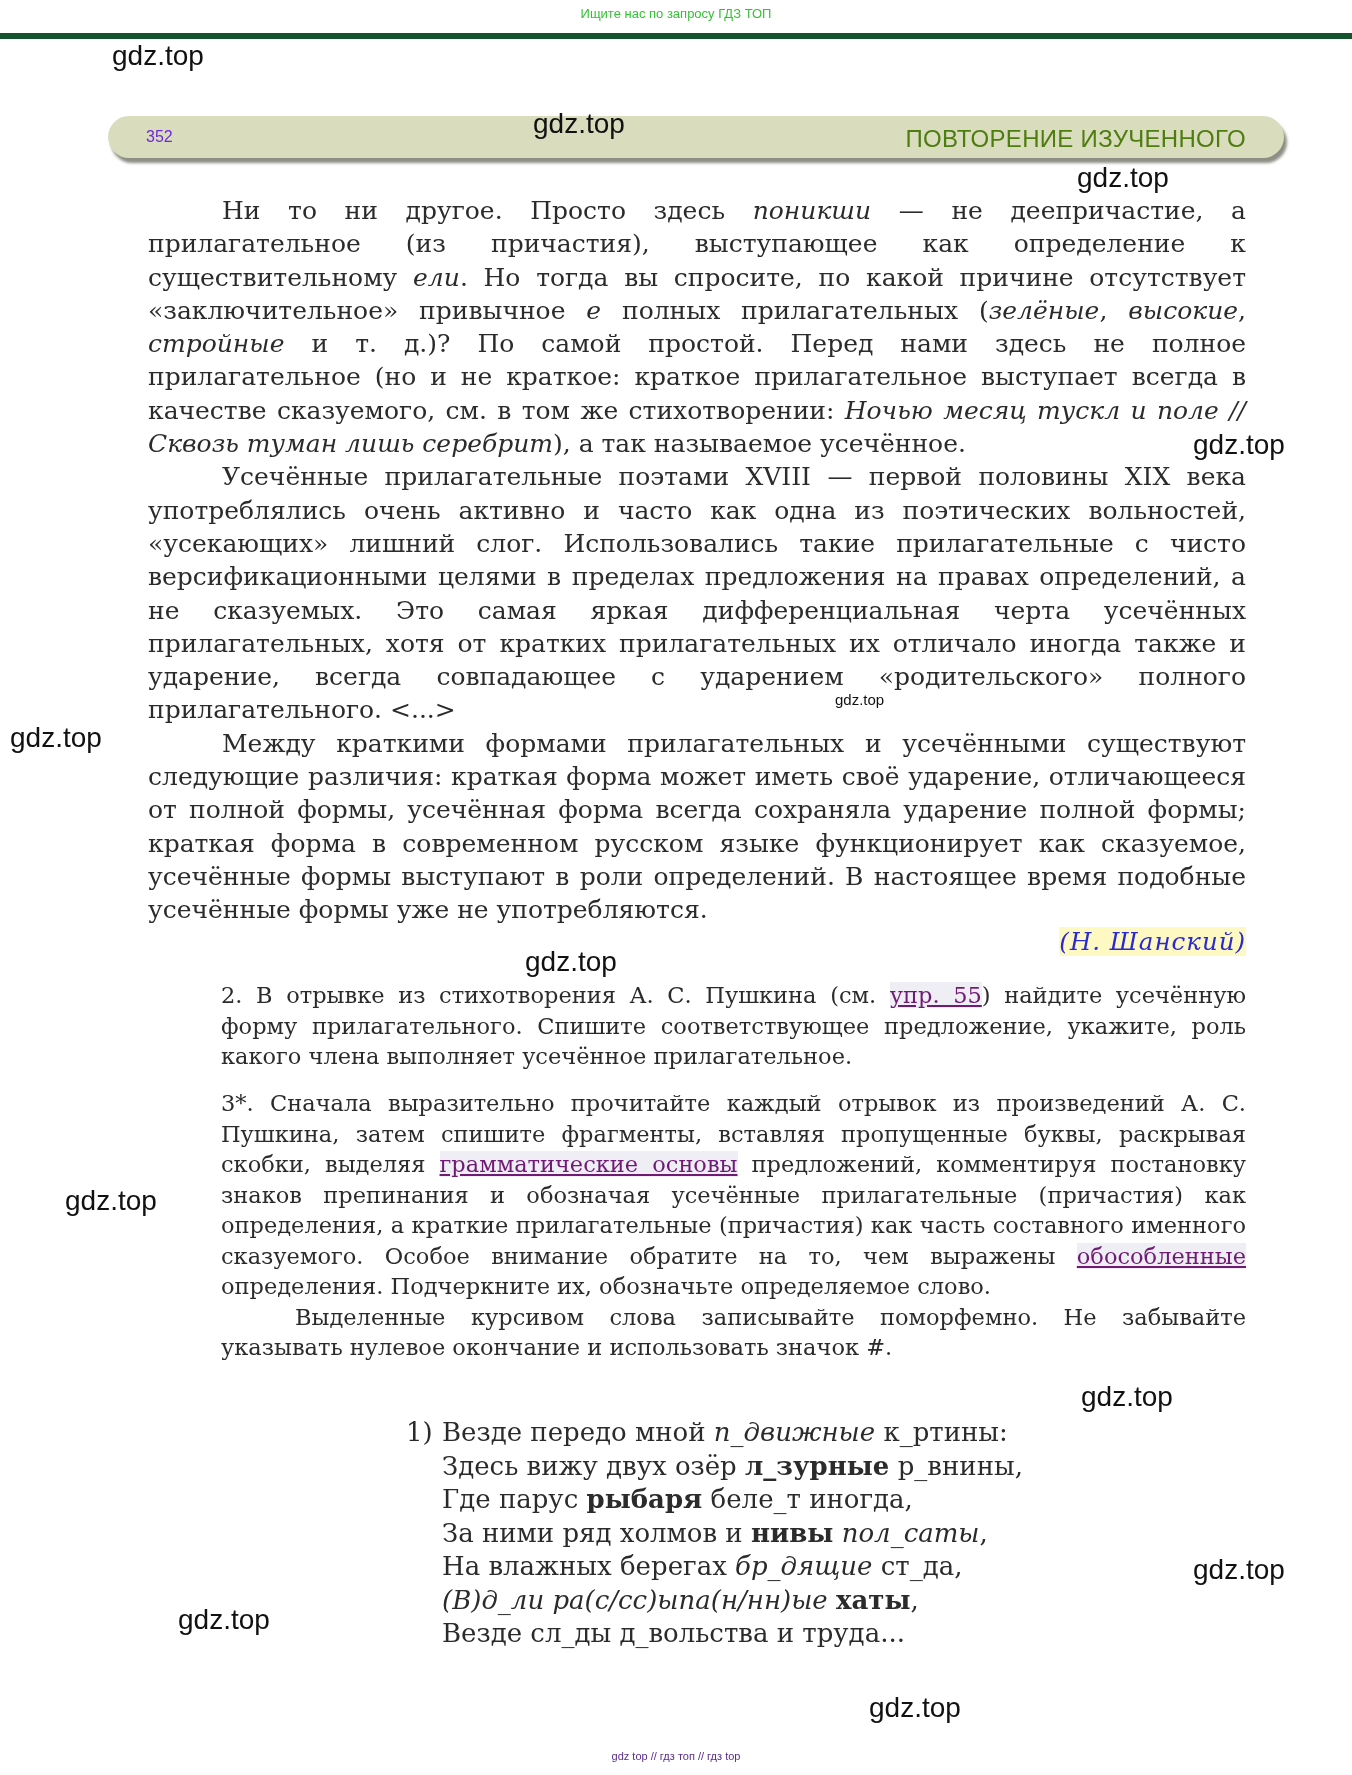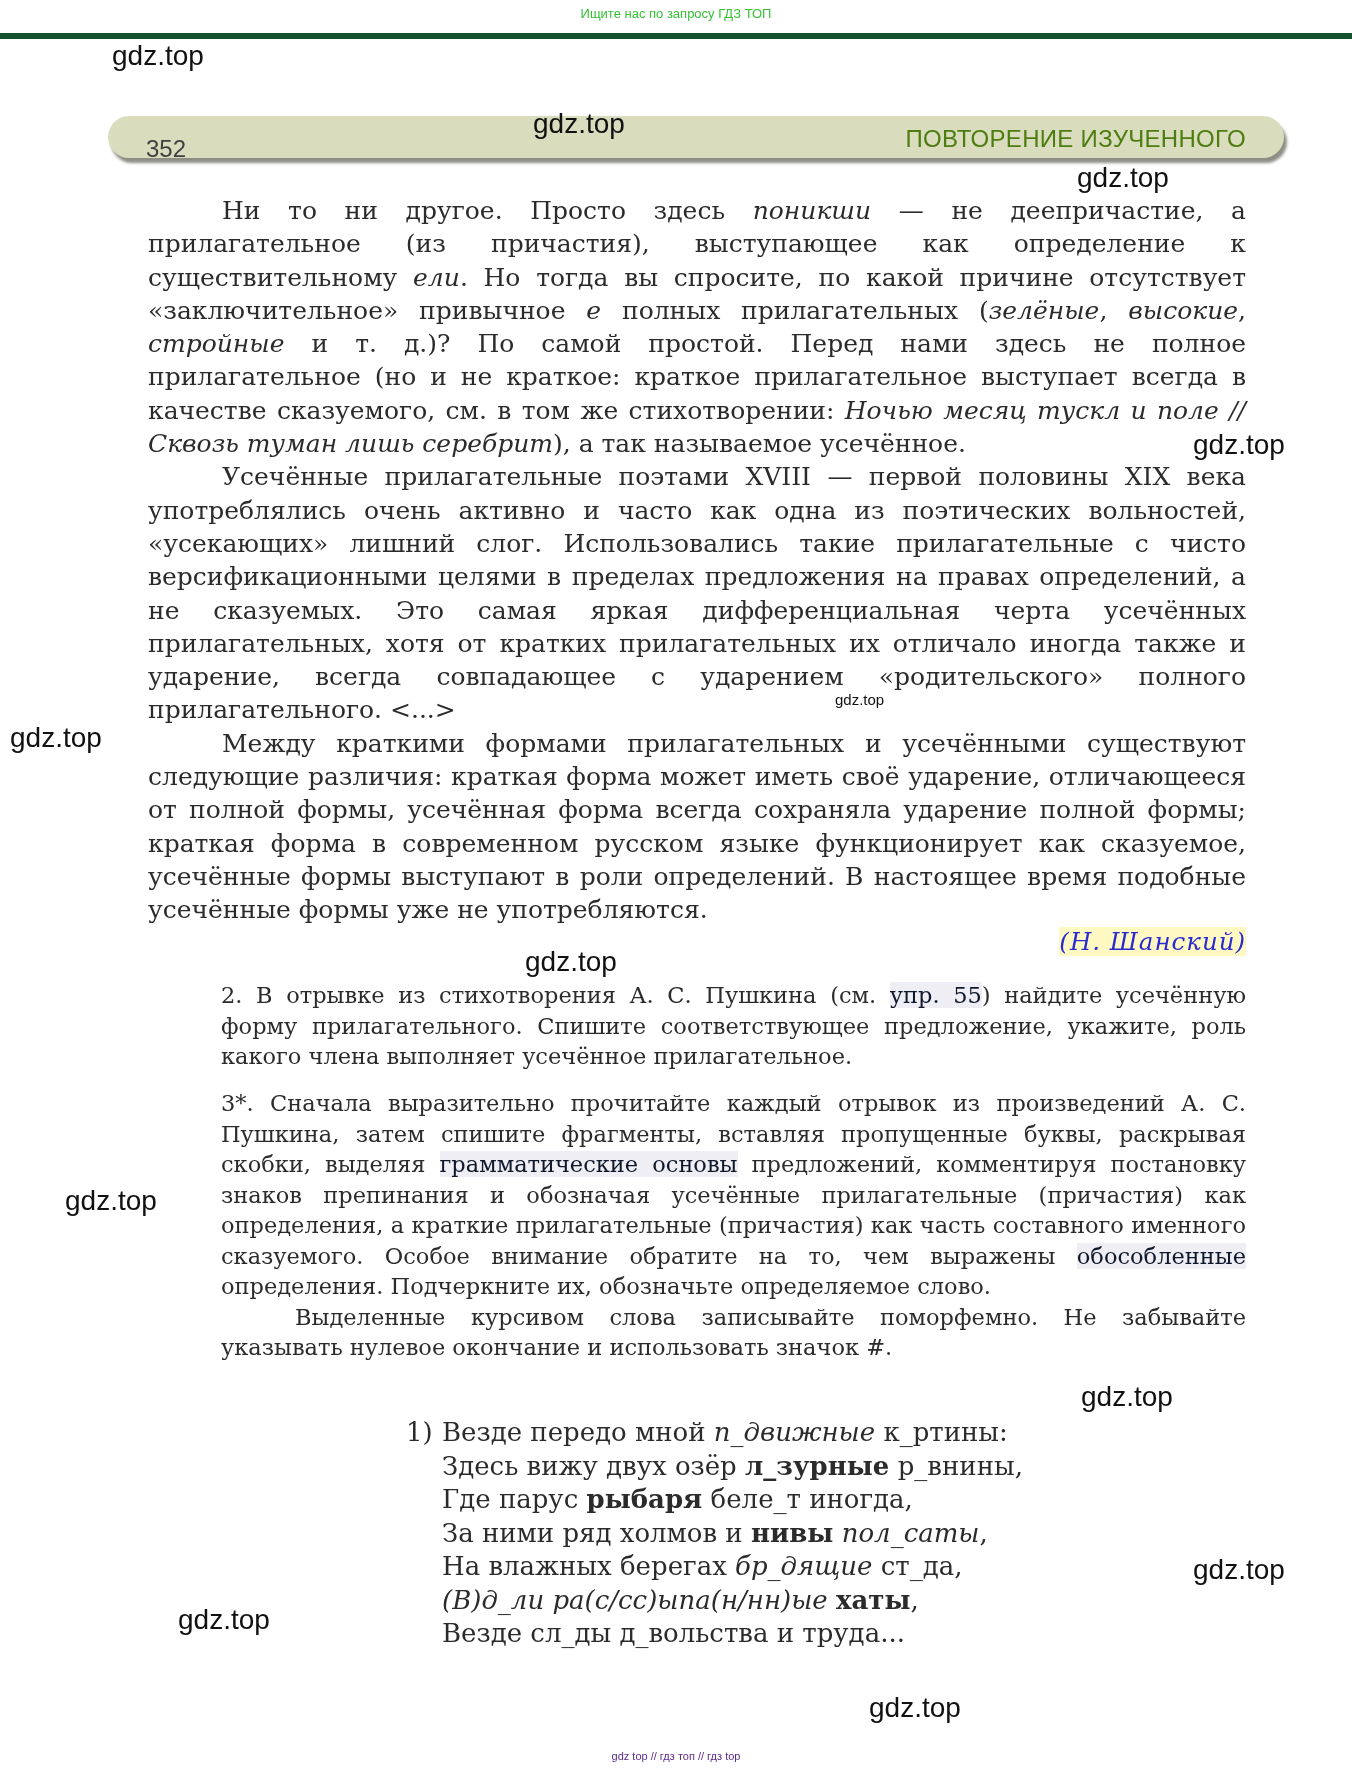--- a/index.html
+++ b/index.html
@@ -2,27 +2,27 @@
 <html><head>
 <meta charset="utf-8">
 <style>
   html, body { margin: 0; padding: 0; background: #ffffff; }
   body { width: 1352px; height: 1775px; position: relative; overflow: hidden; font-family: "DejaVu Serif", serif; color: #2a2a2a; }
   .topbar { position: absolute; left: 0; top: 0; width: 1352px; height: 33px; border-bottom: 6px solid #14532d; }
   .topbar-text { position: absolute; top: 6px; width: 100%; text-align: center; font-family: "Liberation Sans", sans-serif; font-size: 13px; color: #34c234; }
   .wm { position: absolute; font-family: "Liberation Sans", sans-serif; color: #111; font-size: 28px; line-height: 1; }
   .wm.small { font-size: 15px; }
   .header-band { position: absolute; left: 108px; top: 116px; width: 1176px; height: 42px; background: #dadcbe; border-radius: 21px; box-shadow: 3px 5px 3px #8d8f85; }
-  .page-num { position: absolute; left: 38px; top: 19px; font-family: "Liberation Sans", sans-serif; font-size: 24px; color: #404040; }
+  .page-num { position: absolute; left: 38px; top: 12px; font-family: "Liberation Sans", sans-serif; font-size: 16px; color: #6d28d9; }
   .section-title { position: absolute; right: 38px; top: 9px; font-family: "Liberation Sans", sans-serif; font-size: 24px; color: #4d7c0f; letter-spacing: 0.3px; }
   .text-block { position: absolute; left: 148px; width: 1098px; font-size: 25px; line-height: 33.3px; text-align: justify; color: #2b2b2b; }
   .text-block p { margin: 0; text-indent: 74px; }
   .it { font-style: italic; }
   .b { font-weight: bold; }
-  .link { color: #0f172a; background: #eeeef4; }
+  .link { color: #701a75; background: #eeeef4; text-decoration: underline; }
   .attribution { position: absolute; right: 106px; top: 927px; font-size: 24.5px; font-style: italic; color: #2a2ad0; background: #fef9c3; letter-spacing: 1px; }
   .task { position: absolute; left: 221px; width: 1025px; font-size: 22.5px; line-height: 30.5px; text-align: justify; color: #2b2b2b; }
   .task p { margin: 0; }
   .task p.indent { text-indent: 74px; }
   .poem { position: absolute; left: 406px; top: 1416px; font-size: 26px; line-height: 33.5px; color: #2b2b2b; }
   .poem-line { white-space: nowrap; }
   .poem-num { display: inline-block; width: 36px; }
   .footer { position: absolute; left: 0; top: 1750px; width: 100%; text-align: center; font-family: "Liberation Sans", sans-serif; font-size: 11px; color: #5b2d8a; }
 </style>
 </head>

